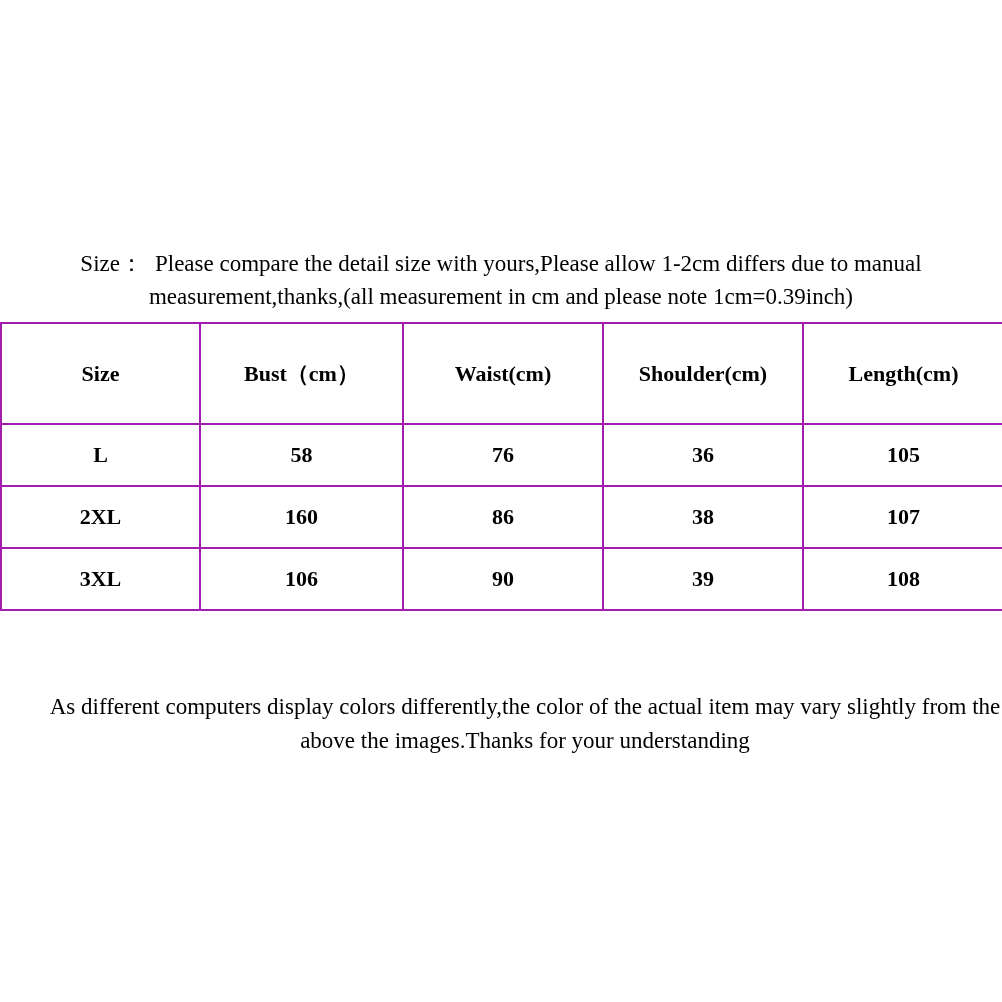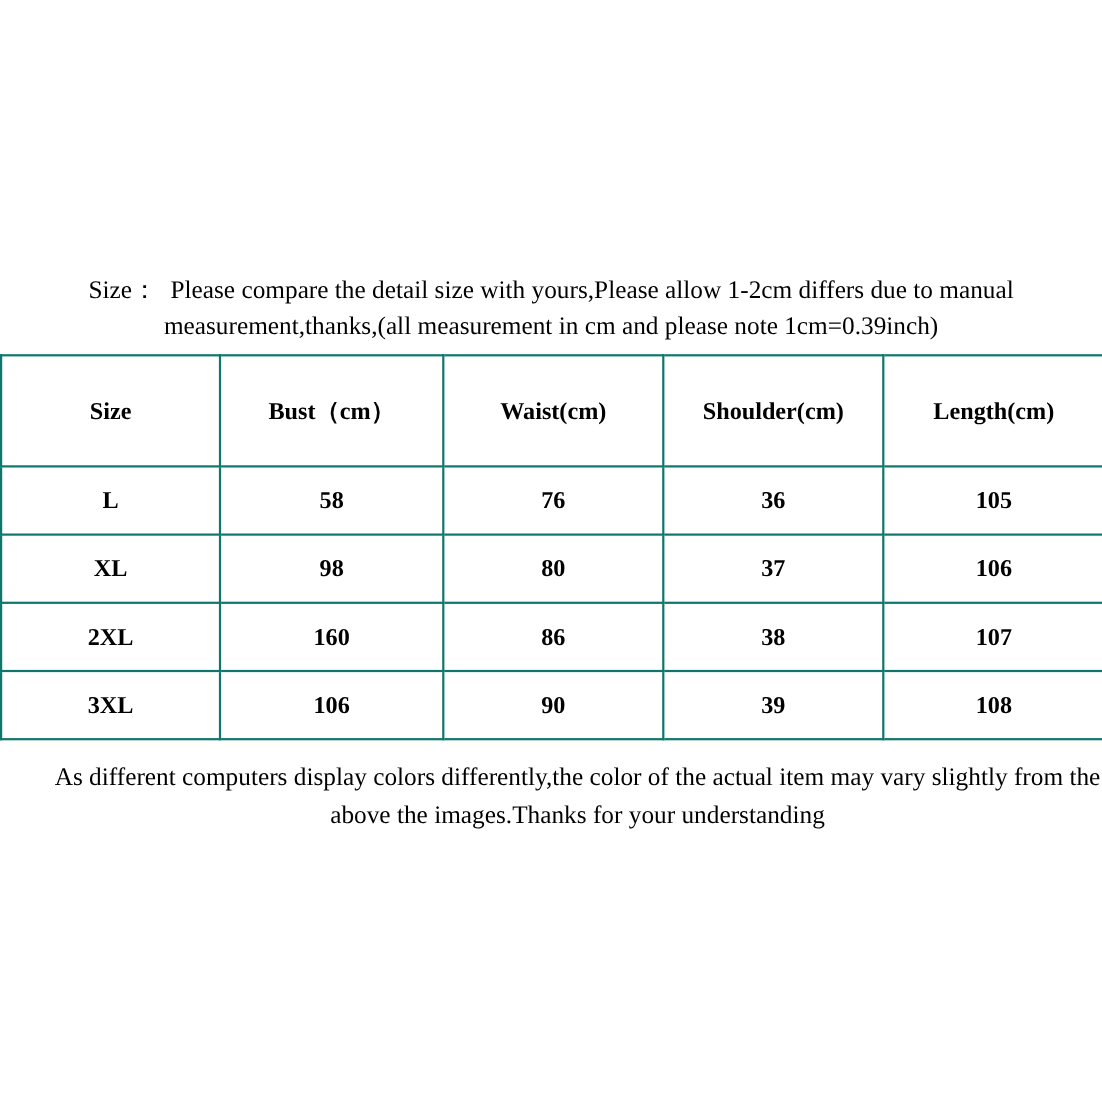--- a/index.html
+++ b/index.html
@@ -31,21 +31,21 @@
   table.size-table {
     position: absolute;
     top: 322px;
     left: 0;
     width: 1002px;
     border-collapse: collapse;
     table-layout: fixed;
   }
   table.size-table th,
   table.size-table td {
-    border: 2px solid #0f766e;
+    border: 2px solid #a21caf;
     text-align: center;
     vertical-align: middle;
     font-size: 22px;
     font-weight: bold;
     padding: 0;
   }
   table.size-table th:last-child,
   table.size-table td:last-child {
     border-right: none;
   }
@@ -99,27 +99,20 @@
       <th>Length(cm)</th>
     </tr>
     <tr class="data-row">
       <td>L</td>
       <td>58</td>
       <td>76</td>
       <td>36</td>
       <td>105</td>
     </tr>
     <tr class="data-row">
-      <td>XL</td>
-      <td>98</td>
-      <td>80</td>
-      <td>37</td>
-      <td>106</td>
-    </tr>
-    <tr class="data-row">
       <td>2XL</td>
       <td>160</td>
       <td>86</td>
       <td>38</td>
       <td>107</td>
     </tr>
     <tr class="data-row">
       <td class="light-weight">3XL</td>
       <td>106</td>
       <td>90</td>

